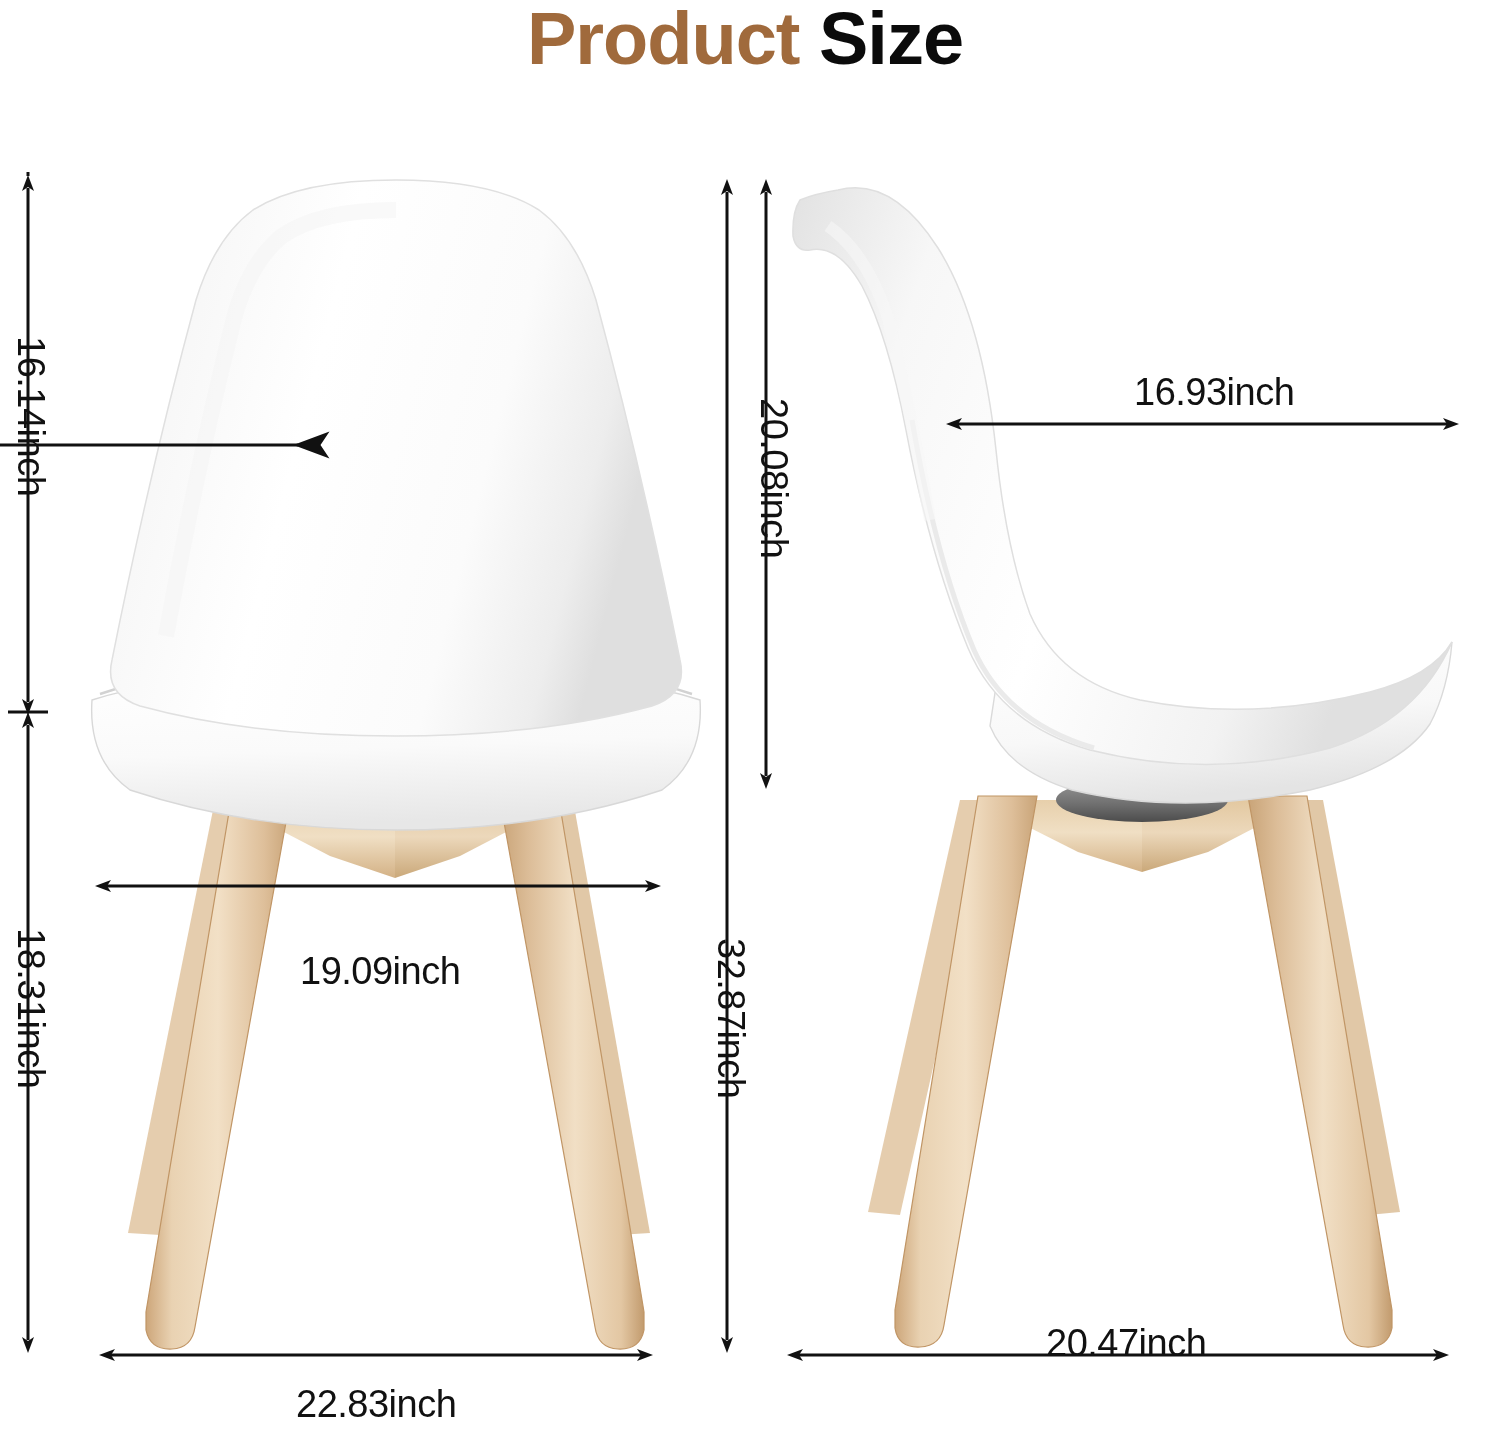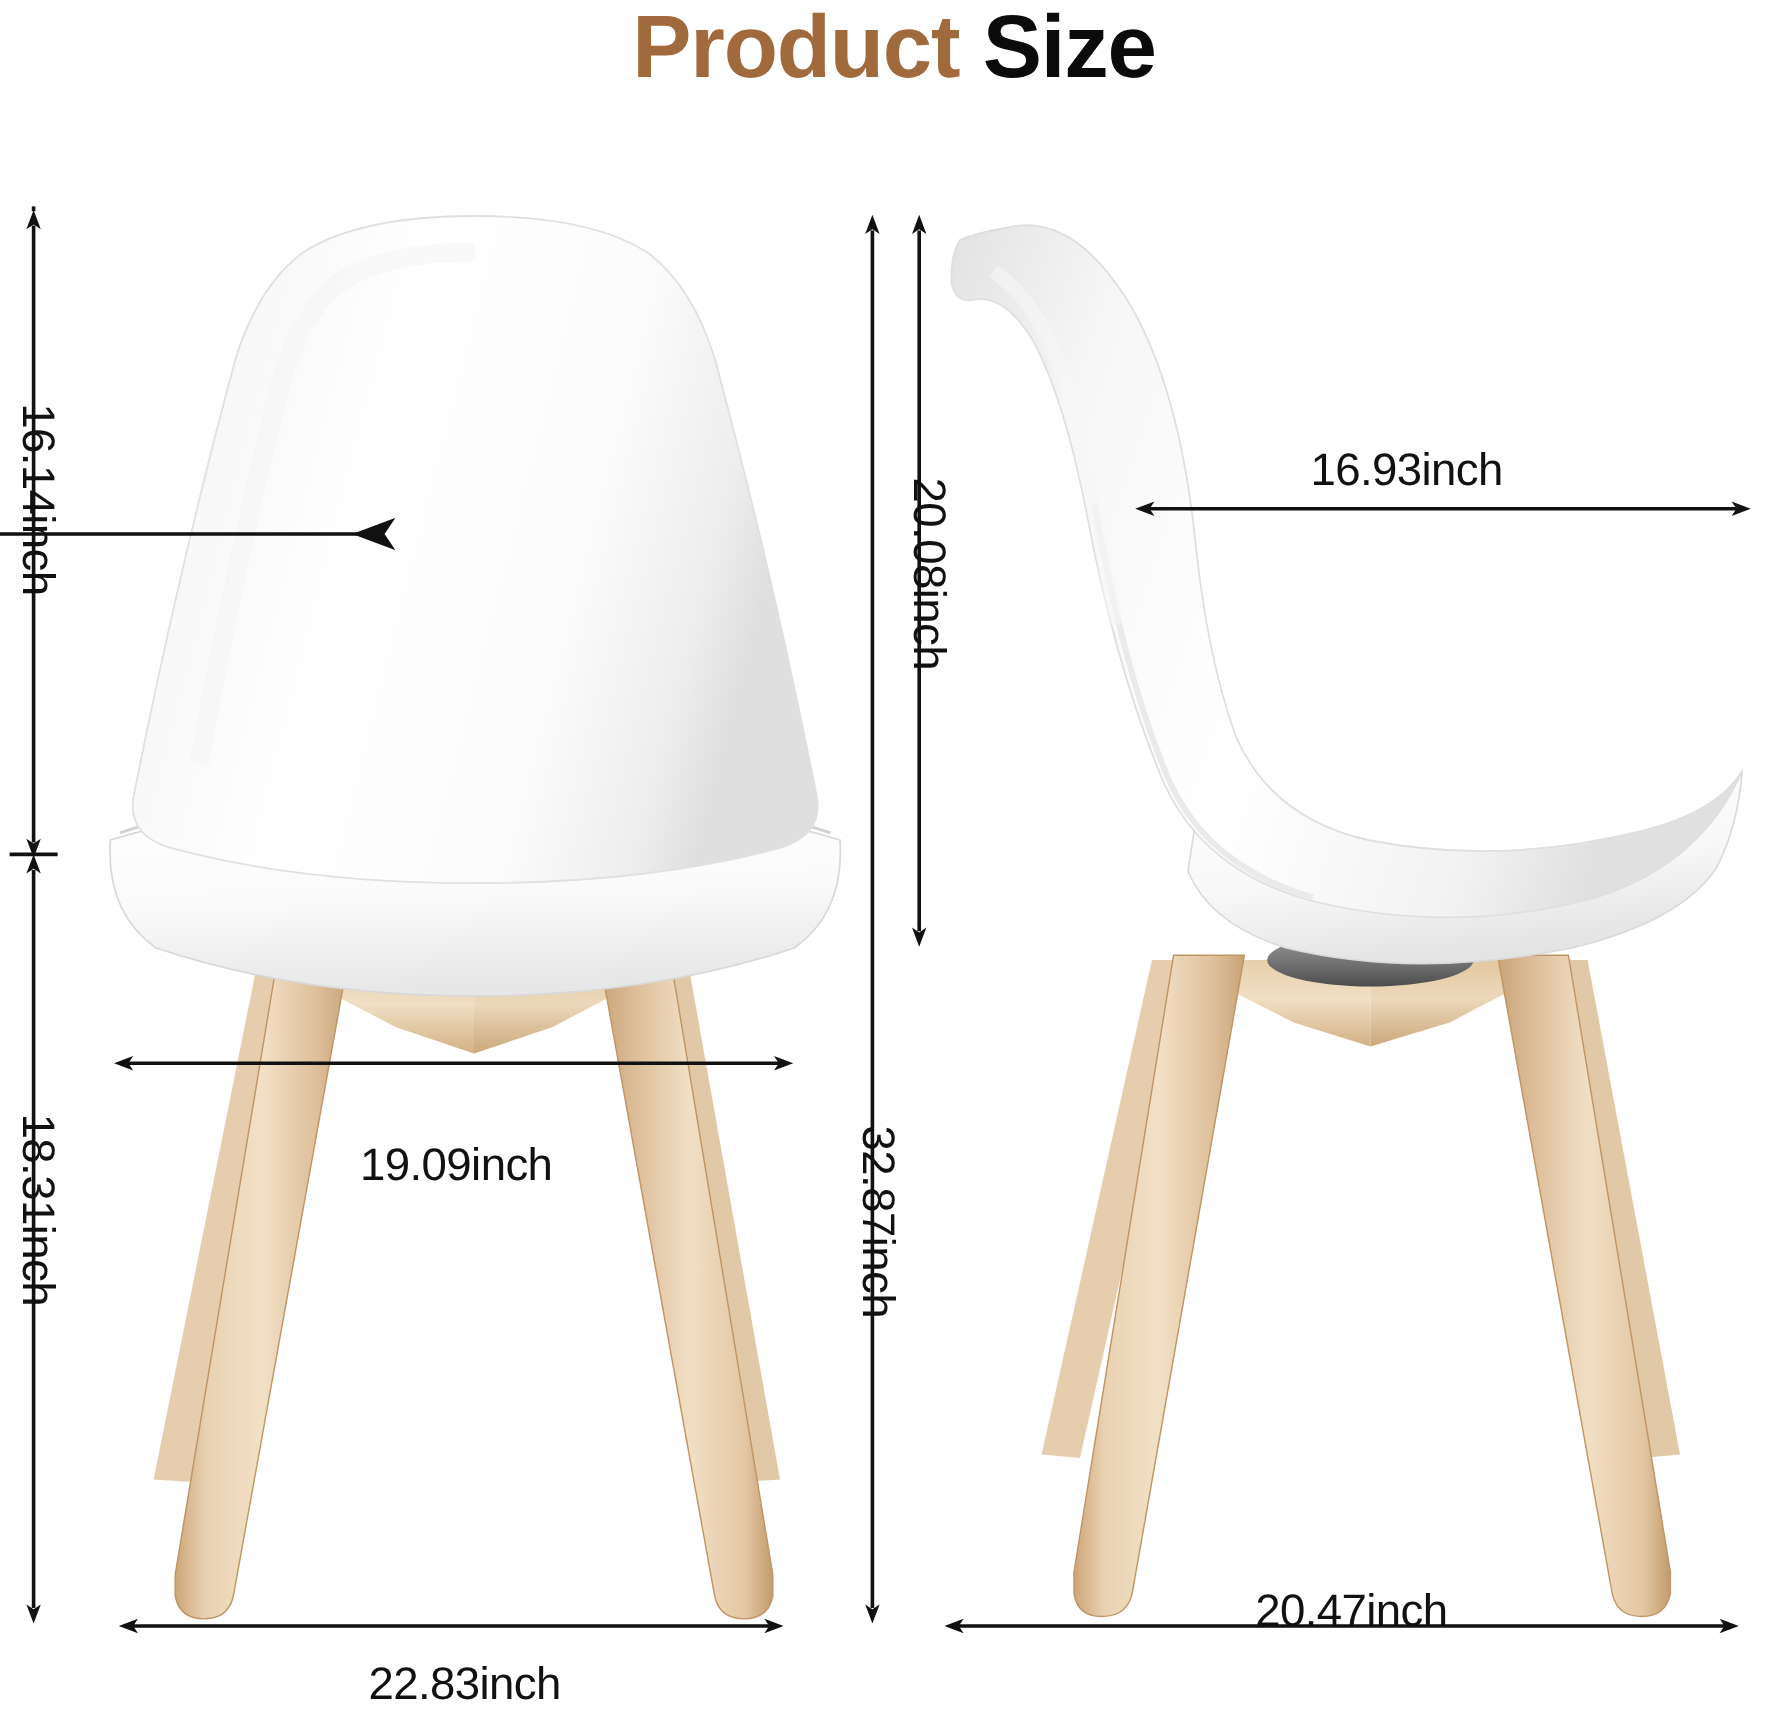--- a/index.html
+++ b/index.html
@@ -280,23 +280,23 @@
       <path d="M 1449 1355 L 1433 1361 L 1437 1355 L 1433 1349 Z" fill="#111111"></path>
     </g>
   </svg>
 
   <div class="dim-label vertical" style="left: 52px; top: 336px;">16.14inch</div>
 
   <div class="dim-label vertical" style="left: 52px; top: 928px;">18.31inch</div>
 
   <div class="dim-label" style="left: 300px; top: 950px;">19.09inch</div>
 
-  <div class="dim-label" style="left: 296px; top: 1383px; margin-left: 11px;">22.83inch</div>
+  <div class="dim-label" style="left: 296px; top: 1383px;">22.83inch</div>
 
   <div class="dim-label vertical" style="left: 795px; top: 398px;">20.08inch</div>
 
   <div class="dim-label vertical" style="left: 752px; top: 938px;">32.87inch</div>
 
-  <div class="dim-label" style="left: 1092px; top: 371px;">16.93inch</div>
+  <div class="dim-label" style="left: 1134px; top: 371px;">16.93inch</div>
 
   <div class="dim-label" style="left: 1046px; top: 1322px;">20.47inch</div>
 
 </div>
 
 </body></html>

